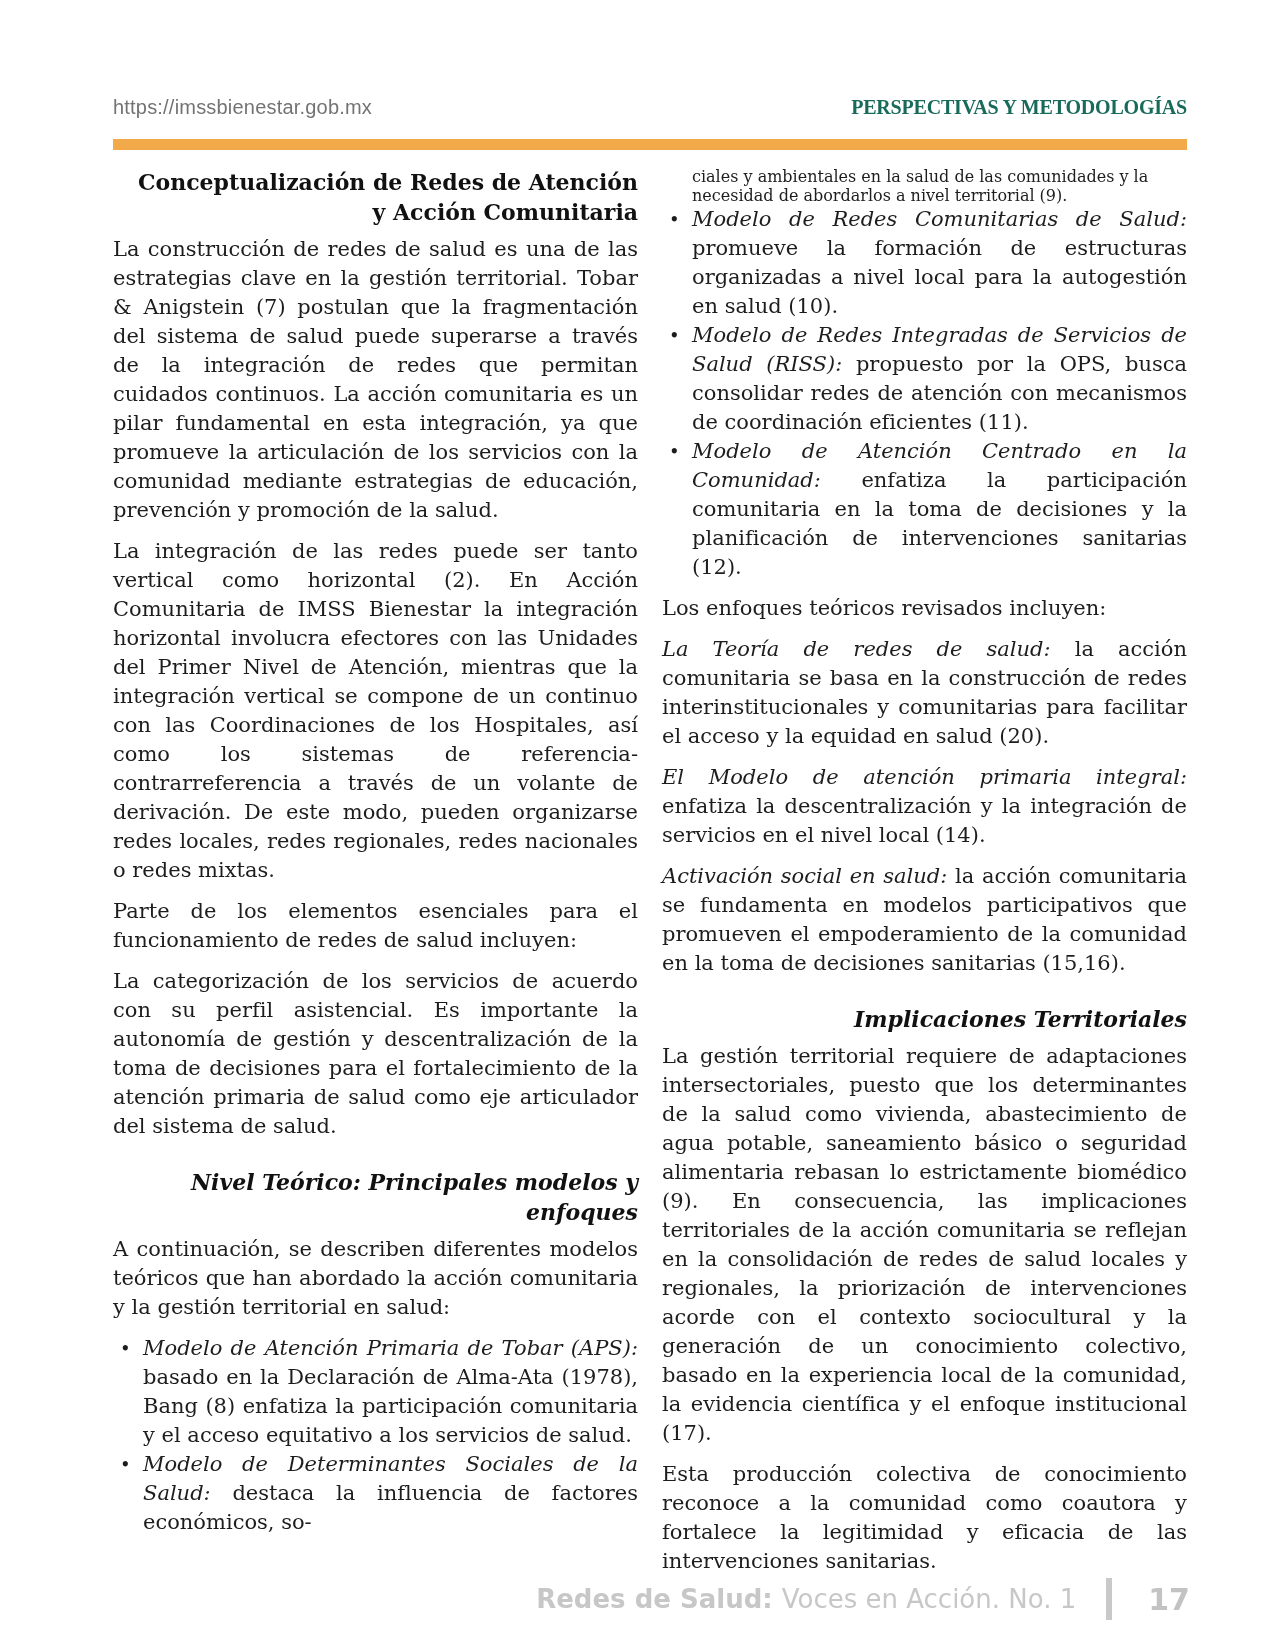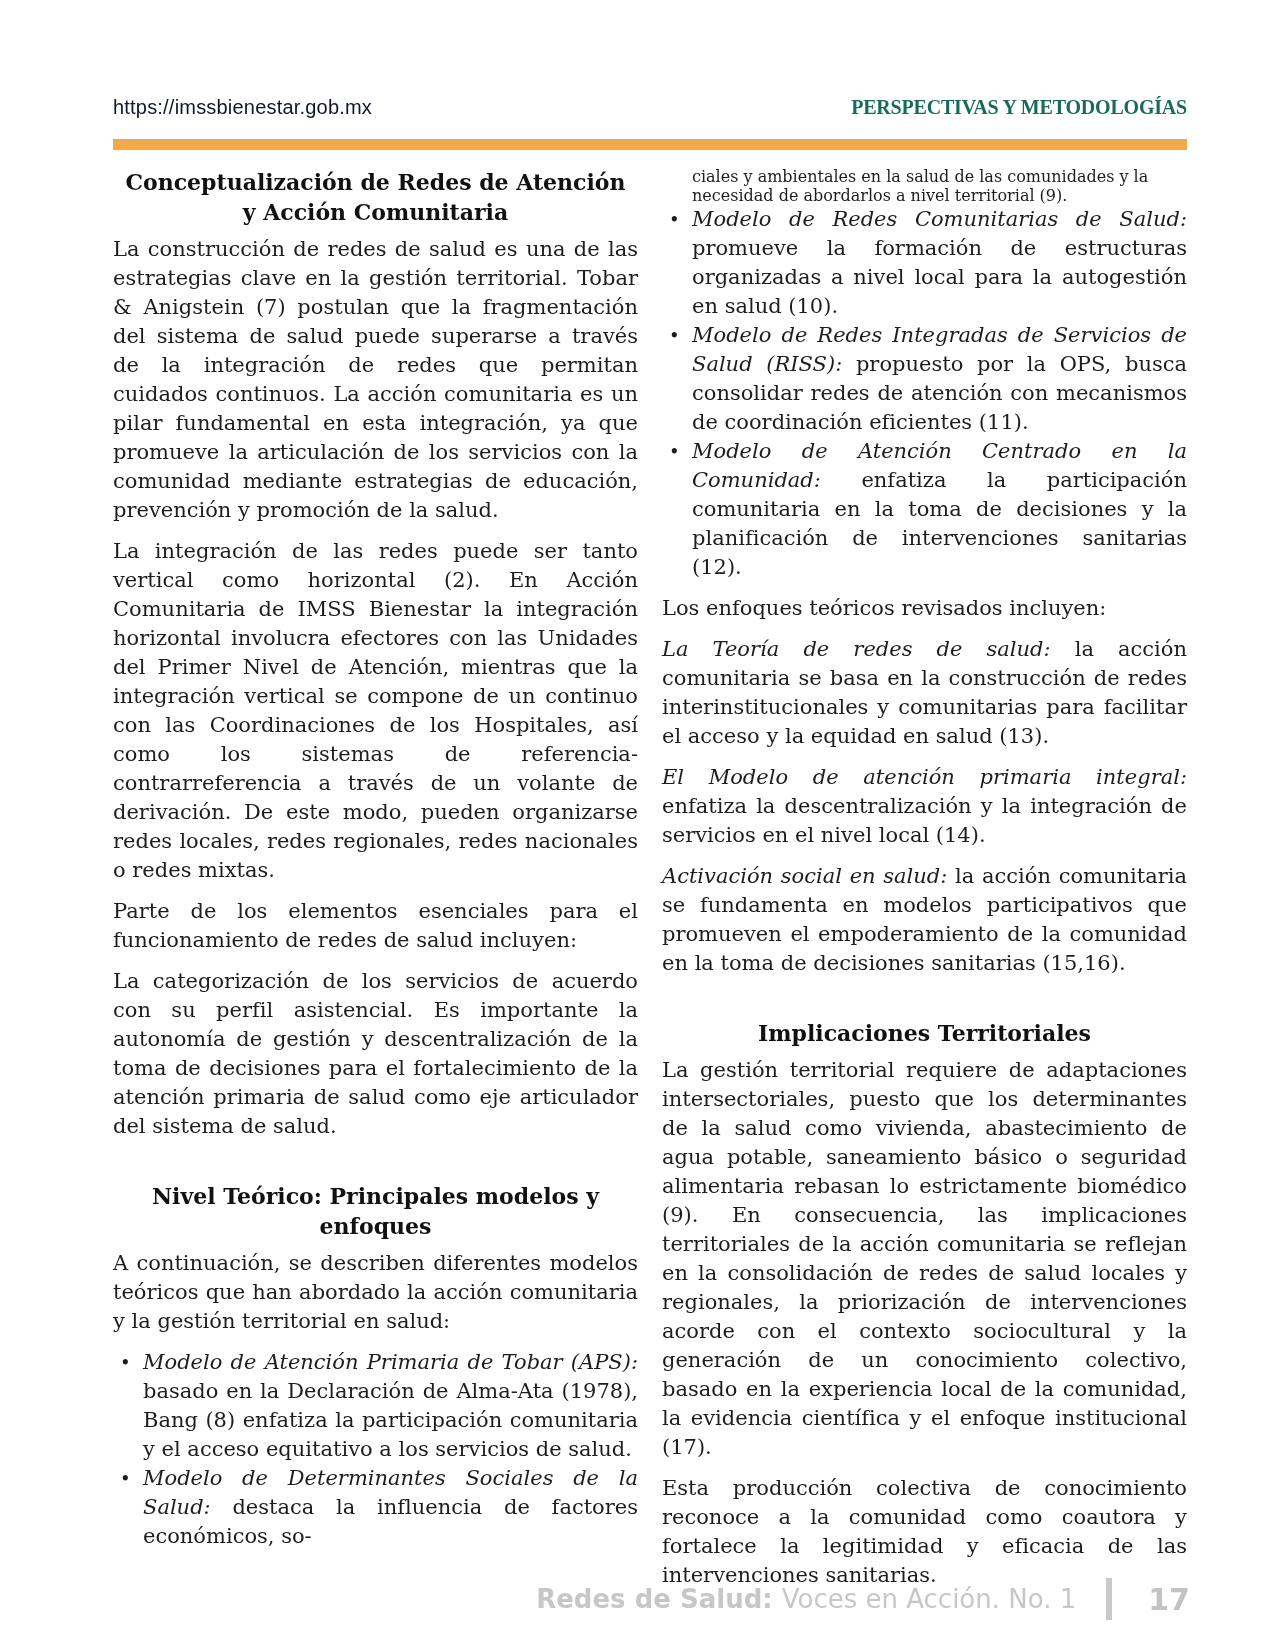--- a/index.html
+++ b/index.html
@@ -10,21 +10,21 @@
     overflow:hidden;
     font-family:"DejaVu Serif", serif;
     color:#1d1d1d;
   }
   
   .header{
     margin:96px 88px 0 113px;
     display:flex;justify-content:space-between;align-items:baseline;
     font-family:"Liberation Sans", sans-serif;
   }
-  .url{font-size:20px;color:#0f172a;letter-spacing:.2px;}
+  .url{font-size:20px;color:#737373;letter-spacing:.2px;}
   .section-label{
     font-size:20px;font-weight:bold;color:#186a5b;letter-spacing:-.2px;font-family:Liberation Serif, serif;
   }
   .rule{
     margin:20px 88px 0 113px;
     height:11px;background:#f1a94a;
   }
   
   .content{
     margin:17px 88px 0 113px;
@@ -34,23 +34,23 @@
   .col p, .col .bullet{
     margin:0 0 12px 0;
     font-size:21px;line-height:29px;
     text-align:justify;
     hyphens:auto;-webkit-hyphens:auto;
   }
   .col h2{
     margin:0 0 8px 0;
     font-size:22px;line-height:30px;font-weight:bold;color:#111;
     white-space:pre-line;
-    text-align:center;
+    text-align:right;
   }
-  .col h2.spaced{margin-top:40px;}
+  .col h2.spaced{margin-top:26px;font-style:italic;}
   .lead{font-style:italic;}
   .bullet{position:relative;padding-left:30px;margin-bottom:0 !important;}
   .bullet.gap-top{margin-top:12px;}
   .bullet .bm{position:absolute;left:7px;top:0;font-size:18px;}
   .bullet-cont{position:relative;padding-left:30px;margin-bottom:0 !important;}
   .after-list{margin-top:12px !important;}
   
   .footer{
     position:absolute;right:85px;bottom:30px;
     display:flex;align-items:center;
@@ -127,21 +127,21 @@
         <span class="bt">
           <i class="lead">Modelo de Atención Centrado en la Comunidad:</i>
           <span>enfatiza la participación comunitaria en la toma de decisiones y la planificación de intervenciones sanitarias (12).</span>
         </span>
       </div>
 
       <p class="after-list">Los enfoques teóricos revisados incluyen:</p>
 
       <p>
         <i class="lead">La Teoría de redes de salud:</i>
-        <span>la acción comunitaria se basa en la construcción de redes interinstitucionales y comunitarias para facilitar el acceso y la equidad en salud (13).</span>
+        <span>la acción comunitaria se basa en la construcción de redes interinstitucionales y comunitarias para facilitar el acceso y la equidad en salud (20).</span>
       </p>
       <p>
         <i class="lead">El Modelo de atención primaria integral:</i>
         <span>enfatiza la descentralización y la integración de servicios en el nivel local (14).</span>
       </p>
       <p>
         <i class="lead">Activación social en salud:</i>
         <span>la acción comunitaria se fundamenta en modelos participativos que promueven el empoderamiento de la comunidad en la toma de decisiones sanitarias (15,16).</span>
       </p>
 

